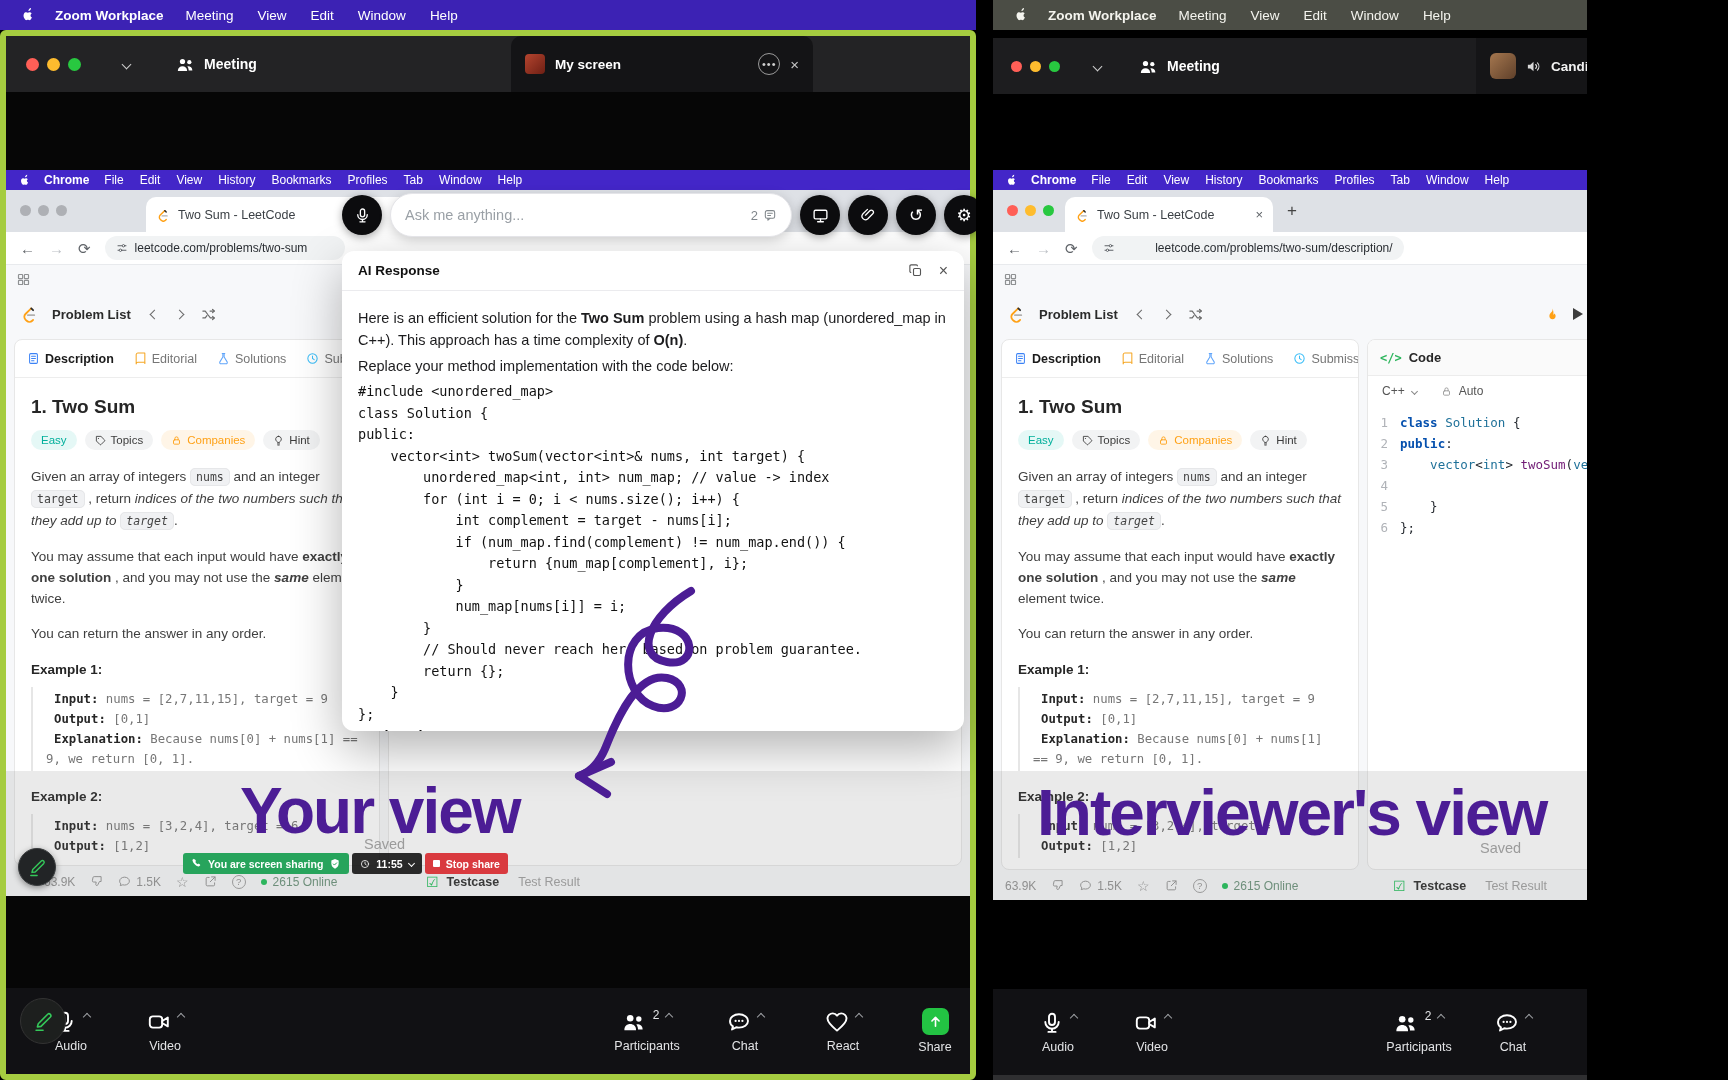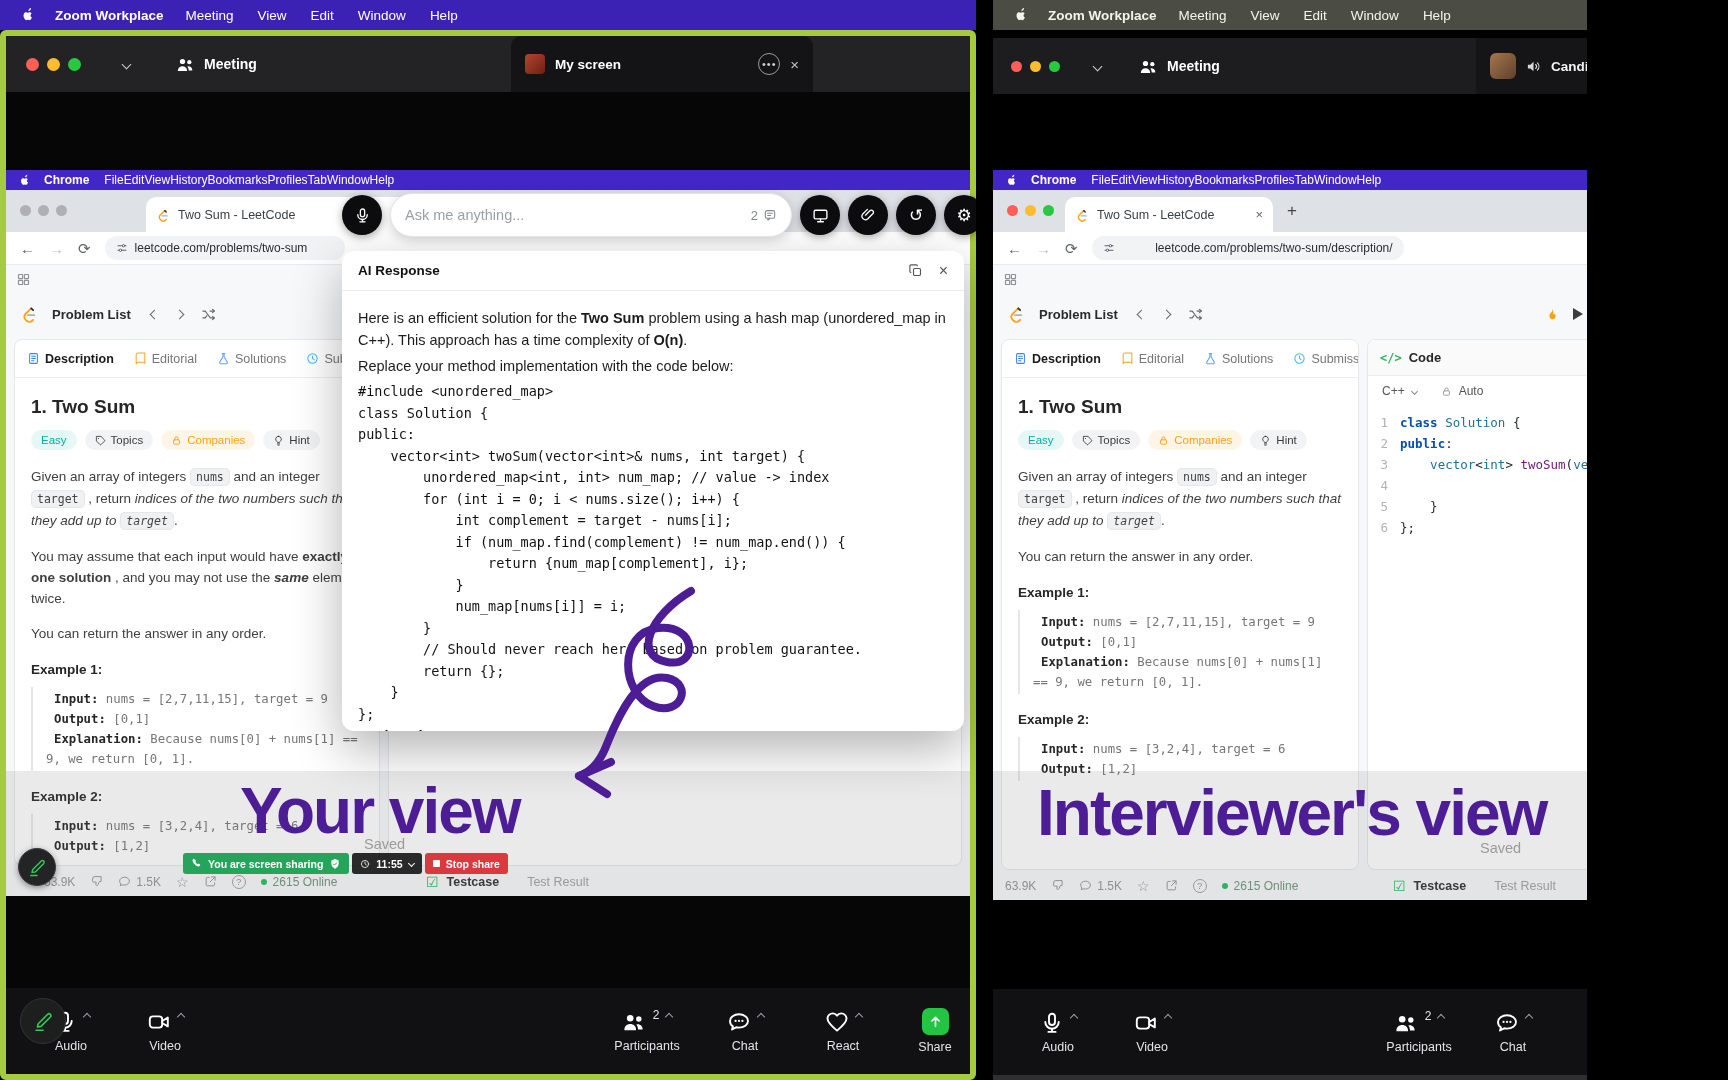--- a/index.html
+++ b/index.html
@@ -49,21 +49,21 @@
   .candblock { position:absolute; right:0; top:0; bottom:0; width:252px; background:#151517;
                display:flex; align-items:center; gap:10px; padding:0 14px; }
   .candblock .avatar { width:26px; height:26px; border-radius:6px; background:linear-gradient(135deg,#a5774f,#5f402a); }
   .candblock .lbl { color:#f2f2f2; font-size:13.5px; font-weight:700; }
 
   
   .chrome { position:absolute; left:0; right:0; background:#fff; }
   .cmenu { height:20px; background:#4326c8; color:#fff; display:flex; align-items:center; gap:15px;
            padding:0 0 0 12px; font-size:12px; }
   .cmenu .app { font-weight:700; }
-  .cmenu .menus { display:flex; }
+  .cmenu .menus { display:flex; gap:16px; }
   .tabstrip { height:42px; background:#dee1e6; position:relative; }
   .tabstrip .lights { position:absolute; left:14px; top:15px; margin:0; gap:7px; }
   .ctab { position:absolute; top:7px; height:35px; background:#fff; border-radius:10px 10px 0 0;
           display:flex; align-items:center; gap:8px; padding:0 10px; }
   .ctab .title { font-size:12.5px; color:#3a3f44; flex:1; white-space:nowrap; overflow:hidden; }
   .ctab .x { color:#5f6368; font-size:13px; }
   .newtab { position:absolute; top:11px; font-size:17px; color:#444; }
   .urlrow { height:33px; background:#fff; display:flex; align-items:center; gap:14px; padding:0 14px;
             border-bottom:1px solid #e8eaed; }
   .navic { color:#5f6368; font-size:15px; line-height:1; }
@@ -113,21 +113,21 @@
   .pagefooter { position:absolute; bottom:3px; left:0; right:0; height:23px; display:flex; align-items:center;
                 gap:15px; font-size:12px; color:#8f8f8f; z-index:4; }
   .pagefooter .cnt { display:flex; align-items:center; gap:5px; }
   .qmark { width:14px; height:14px; border:1.4px solid #9a9a9a; border-radius:50%; font-size:9.5px;
            display:flex; align-items:center; justify-content:center; }
   .online { display:flex; align-items:center; gap:6px; color:#6e8f7b; }
   .odot { width:6px; height:6px; border-radius:50%; background:#2db55d; }
   .tcgroup { position:absolute; display:flex; align-items:center; gap:8px; }
   .tcheck { color:#2db55d; font-size:14px; }
   .tclabel { color:#3a3a3a; font-weight:700; font-size:12.5px; }
-  .trlabel { color:#9a9a9a; font-size:12.5px; margin-left:20px; }
+  .trlabel { color:#9a9a9a; font-size:12.5px; margin-left:11px; }
 
   
   .codehead { height:36px; display:flex; align-items:center; gap:7px; padding:0 12px; border-bottom:1px solid #ececec; background:#fafafa; }
   .codetag { color:#2db55d; font-family:"DejaVu Sans Mono", monospace; font-size:12px; font-weight:700; }
   .codelbl { font-size:13px; font-weight:700; color:#262626; }
   .codesub { height:30px; display:flex; align-items:center; gap:7px; padding:0 14px; font-size:12px; color:#555; }
   .codearea { padding:6px 0; }
   .cline { display:flex; line-height:21px; }
   .ln { width:32px; text-align:right; padding-right:12px; color:#b0b3b8; font-family:"DejaVu Sans Mono", monospace; font-size:12.5px; flex:none; }
   .cl { font-family:"DejaVu Sans Mono", monospace; font-size:12.5px; white-space:pre; color:#24292f; }
@@ -882,20 +882,21 @@
                   <span>Companies</span>
                 </span>
               <span class="pill">
                   <svg class="ic" width="11" height="11">
                     <use href="#s-bulb"></use>
                   </svg>
                   <span>Hint</span>
                 </span>
             </div>
             <p class="para"><span>Given an array of integers </span><span class="tk-chip">nums</span><span> and an integer </span><span class="tk-chip">target</span><span> , return </span><span class="tk-em">indices of the two numbers such that they add up to </span><span class="tk-chipem">target</span><span>.</span></p>
+            <p class="para"><span>You may assume that each input would have </span><span class="tk-b">exactly one solution</span><span> , and you may not use the </span><span class="tk-bem">same</span><span> element twice.</span></p>
             <p class="para">You can return the answer in any order.</p>
             <div class="exlabel">Example 1:</div>
             <div class="exblock">
                 <div class="exline"><span class="tk-lbl">Input:</span><span class="tk-mono"> nums = [2,7,11,15], target = 9</span></div>
                 <div class="exline"><span class="tk-lbl">Output:</span><span class="tk-mono"> [0,1]</span></div>
                 <div class="exline"><span class="tk-lbl">Explanation:</span><span class="tk-mono"> Because nums[0] + nums[1] == 9, we return [0, 1].</span></div>
               </div>
             <div class="exlabel">Example 2:</div>
             <div class="exblock">
                 <div class="exline"><span class="tk-lbl">Input:</span><span class="tk-mono"> nums = [3,2,4], target = 6</span></div>

